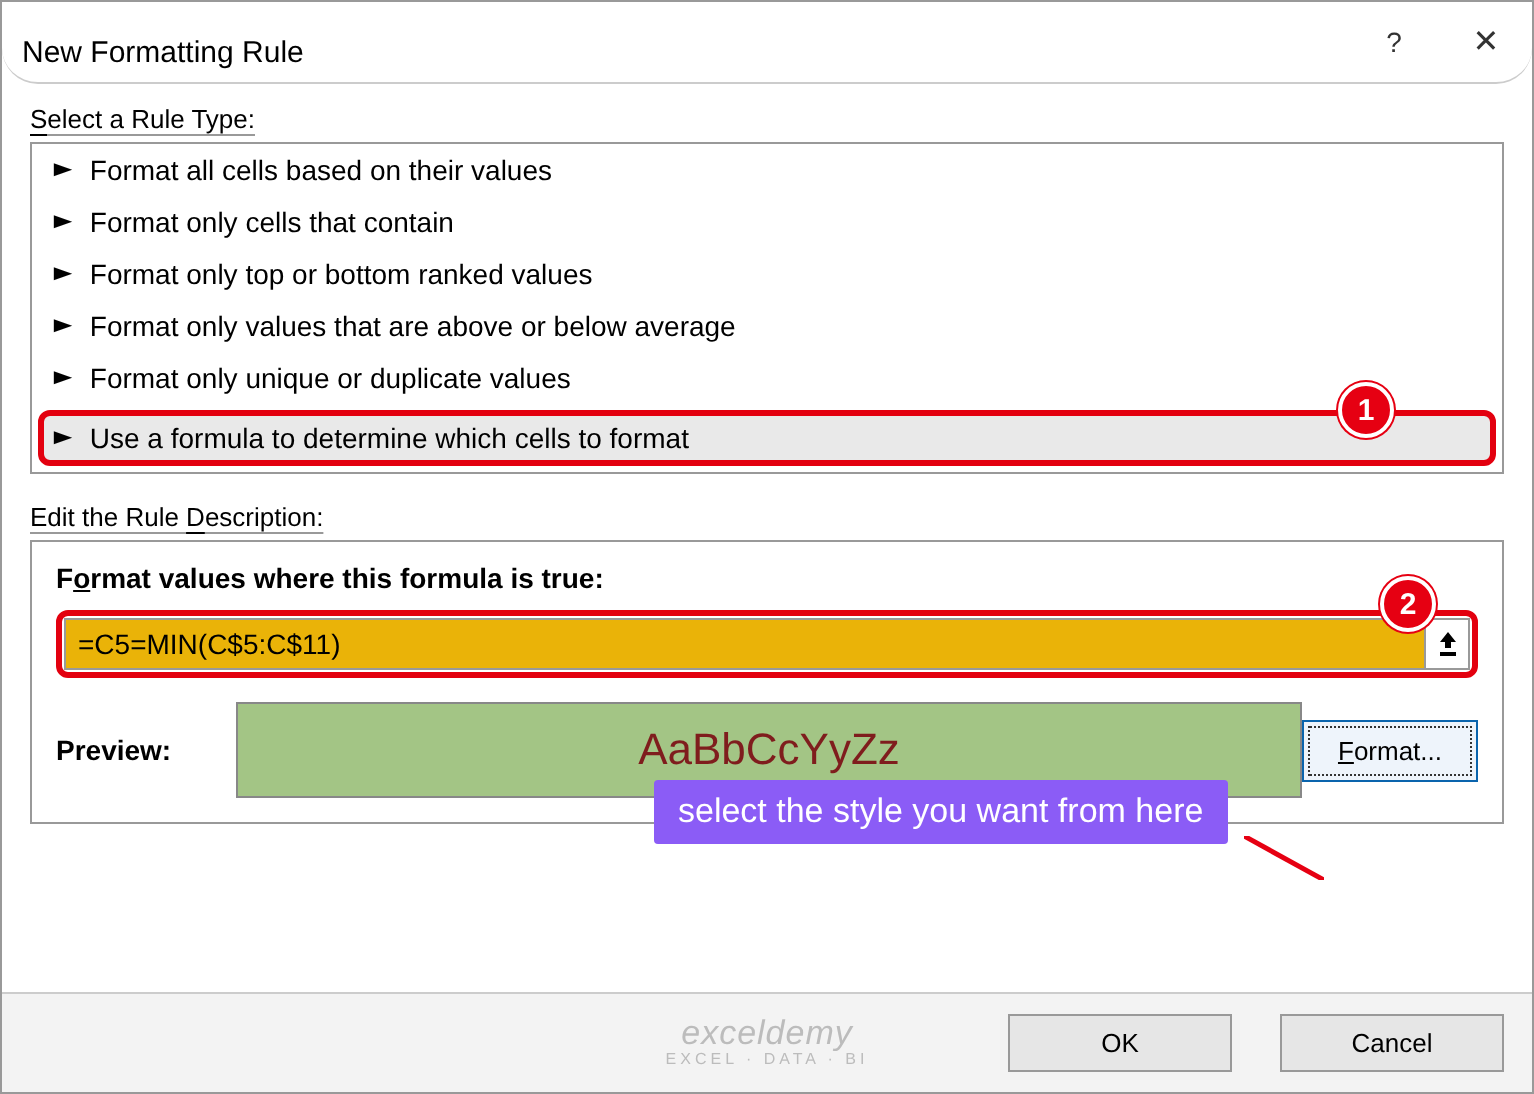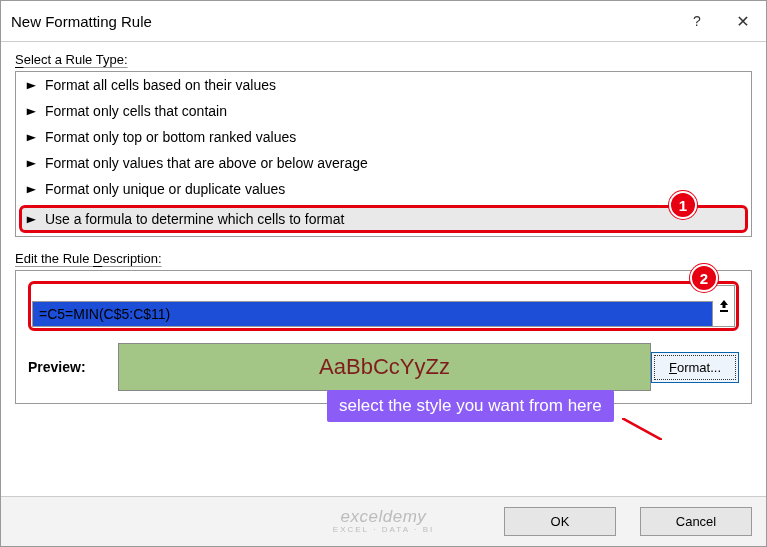--- a/index.html
+++ b/index.html
@@ -15,24 +15,25 @@
   .dialog {
     position: absolute;
     top: 0; left: 0; right: 0; bottom: 0;
     border: 1px solid #999;
     background: #fff;
     display: flex;
     flex-direction: column;
   }
   .titlebar {
     display: flex;
-    align-items: center;
+    align-items: flex-end;
     padding: 6px 0 6px 10px;
     border-bottom: 1px solid #ccc;
     background: #fff;
+    border-radius: 18px;
   }
   .titlebar .title {
     flex: 1;
     font-size: 15px;
   }
   .titlebar .btn {
     width: 46px;
     height: 28px;
     display: flex;
     align-items: center;
@@ -111,23 +112,22 @@
     border-radius: 6px;
     padding: 1px;
     display: flex;
     position: relative;
   }
   .formula-input {
     flex: 1;
     border: 1px solid #999;
     padding: 4px 6px;
     font-size: 14px;
-    background: #1d4ed8;
+    background: #eab308;
     font-family: "Segoe UI", Tahoma, sans-serif;
-    margin-top: 16px;
   }
   .ref-btn {
     width: 22px;
     border: 1px solid #999;
     border-left: none;
     display: flex;
     align-items: center;
     justify-content: center;
     background: #fff;
   }
@@ -244,20 +244,21 @@
       <div class="rule-item selected-wrap">
         <div class="badge badge1">1</div>
         <span class="arrow">►</span>
         <span>Use a formula to determine which cells to format</span>
       </div>
     </div>
 
     <div class="section-label">Edit the Rule <span class="ul">D</span>escription:</div>
 
     <div class="desc-group">
+      <div class="heading">F<span class="ul">o</span>rmat values where this formula is true:</div>
       <div class="formula-row">
         <div class="badge badge2">2</div>
         <input class="formula-input" value="=C5=MIN(C$5:C$11)" style="">
         <div class="ref-btn">
           <svg width="12" height="14" viewBox="0 0 12 14">
             <path d="M6 1 L10 6 L7.5 6 L7.5 9 L4.5 9 L4.5 6 L2 6 Z" fill="#000"></path>
             <rect x="2" y="11" width="8" height="2" fill="#000"></rect>
           </svg>
         </div>
       </div>

